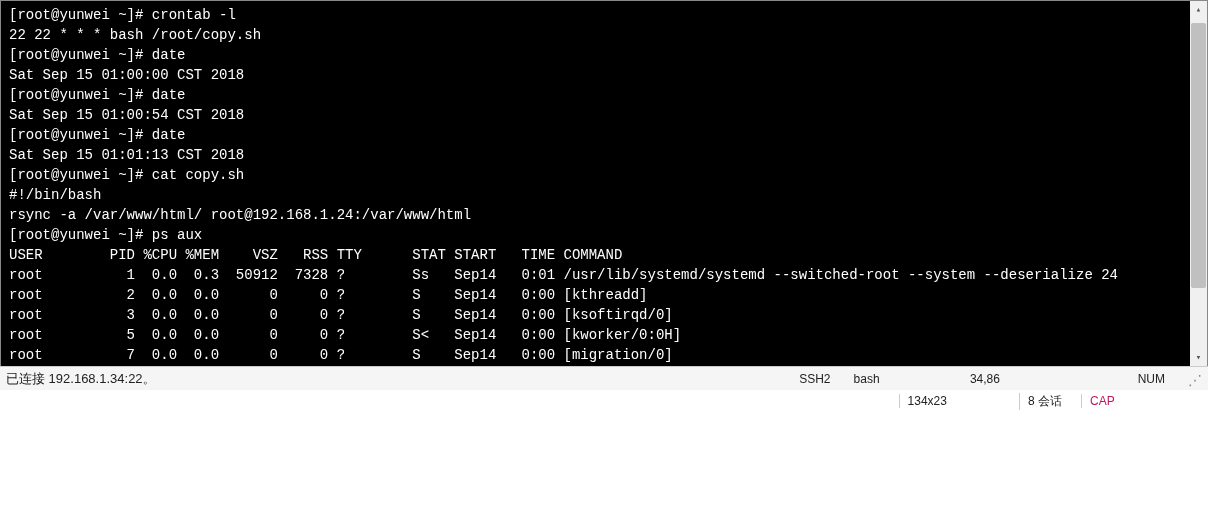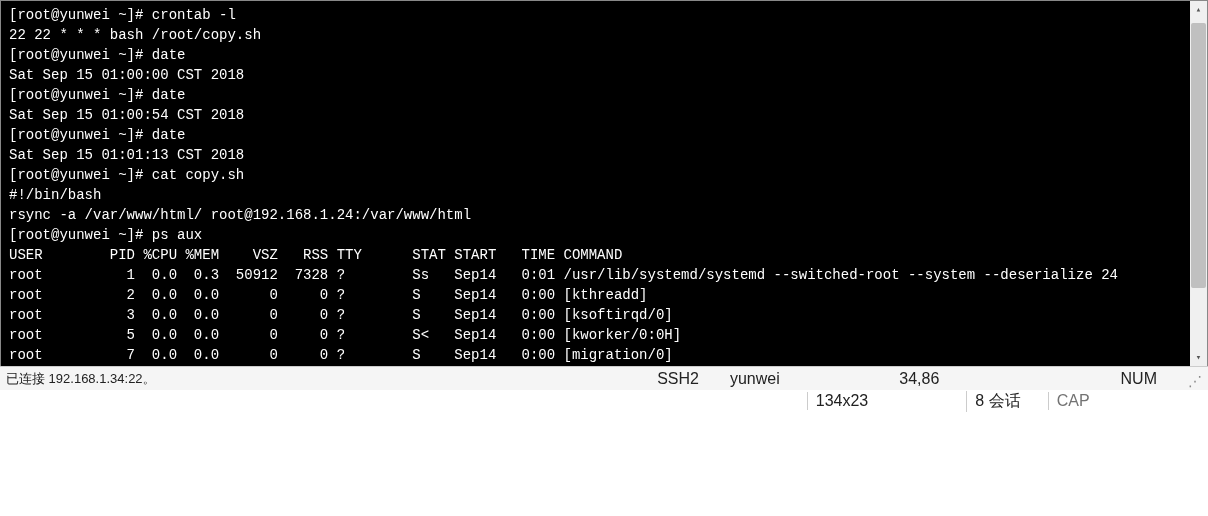--- a/index.html
+++ b/index.html
@@ -86,23 +86,23 @@
       color: #222;
       font-family: sans-serif;
       border-top: 1px solid #ccc;
       position: relative;
     }
     .status-left {
       flex: 1;
     }
     .status-right {
       display: flex;
-      gap: 23px;
+      gap: 15px;
       align-items: center;
-      font-size: 16px;
+      font-size: 12px;
     }
     .status-item {
       padding: 0 4px;
     }
     .status-divider {
       border-left: 1px solid #ccc;
       padding-left: 8px;
       margin-top: 45px;
     }
     .resize-grip {
@@ -150,21 +150,21 @@
       <div class="scrollbar-thumb"></div>
     </div>
     <div class="scrollbar-arrow scrollbar-arrow-down">▾</div>
   </div>
 </div>
 
 <div class="status-bar">
   <div class="status-left">已连接 192.168.1.34:22。</div>
   <div class="status-right">
     <span class="status-item">SSH2</span>
-    <span class="status-item">yunwei</span>
+    <span class="status-item">bash</span>
     <span class="status-item status-divider">134x23</span>
     <span class="status-item">34,86</span>
     <span class="status-item status-divider">8 会话</span>
-    <span class="status-item status-divider" style="color:#737373">CAP</span>
+    <span class="status-item status-divider" style="color:#be185d">CAP</span>
     <span class="status-item">NUM</span>
     <span class="resize-grip"></span>
   </div>
 </div>
 
 </body></html>

